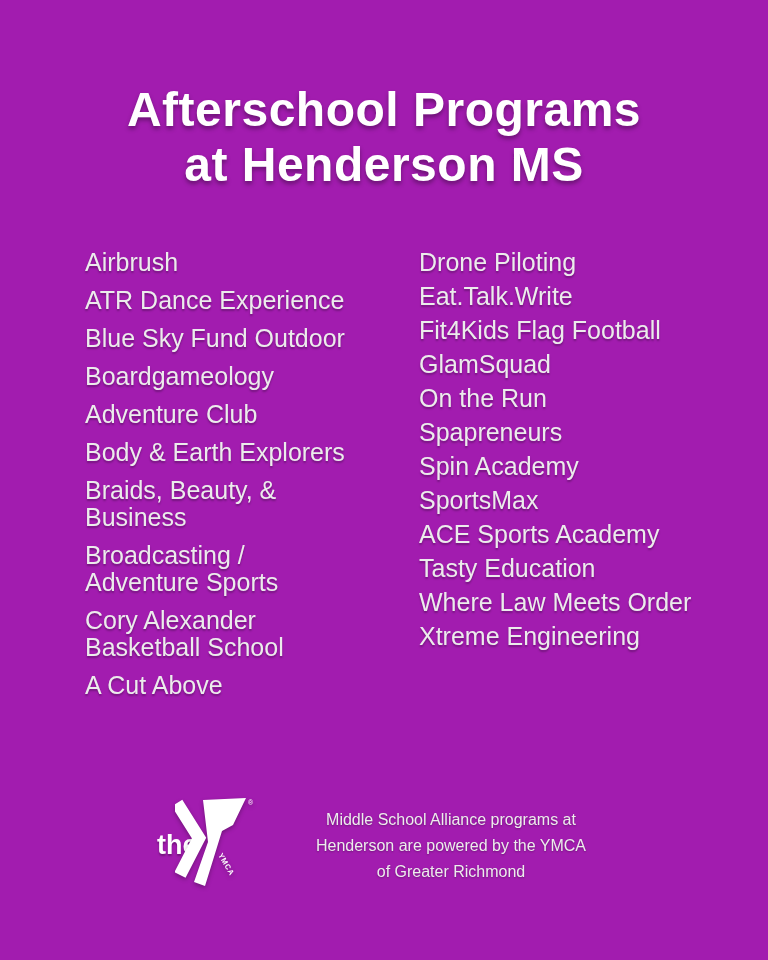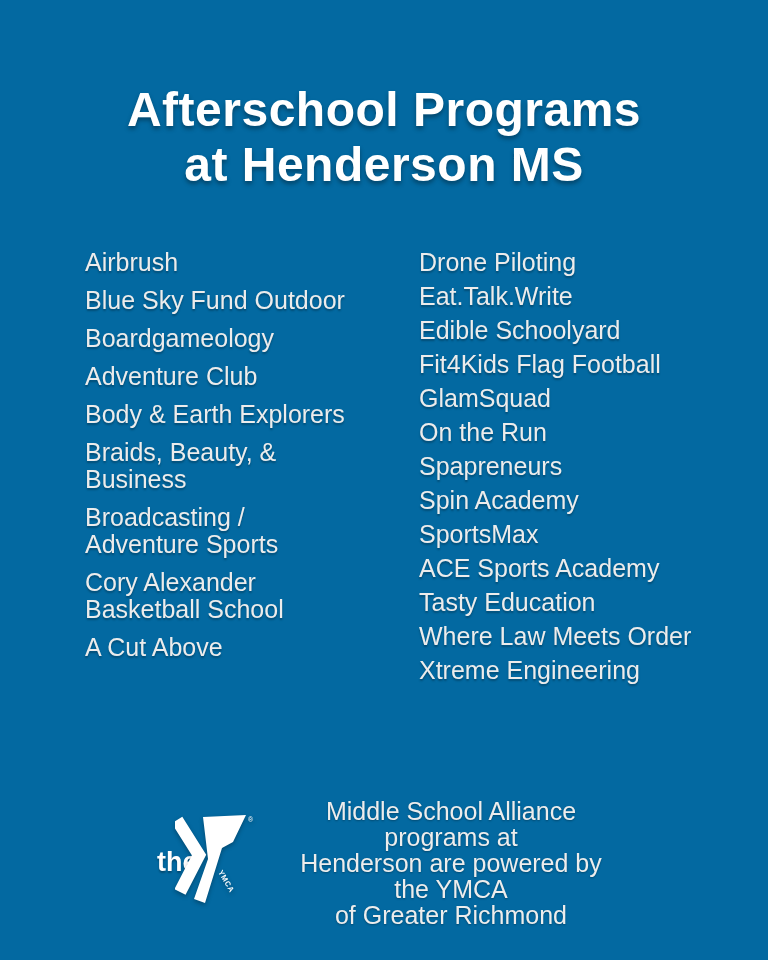--- a/index.html
+++ b/index.html
@@ -70,54 +70,54 @@
   }
   .y-mark {
     position: absolute;
     left: 26px; top: 0;
     filter: drop-shadow(0 2px 2px rgba(0,0,0,0.3));
   }
   .caption {
     width: 336px;
     text-align: center;
     color: #ededed;
-    font-size: 25px;
+    font-size: 16px;
     line-height: 26px;
     text-shadow: 0 1px 2px rgba(0,0,0,0.3);
   }
 </style>
 </head>
 <body style="background: rgb(26, 68, 115);">
 
-<div class="poster" style="background: #0369a1;">
+<div class="poster" style="background: #a21caf;">
 
   <header class="title">
     <div>Afterschool Programs</div>
     <div>at Henderson MS</div>
   </header>
 
   <main class="columns">
     <div class="col col-left">
         <p class="program-item">Airbrush</p>
+        <p class="program-item">ATR Dance Experience</p>
         <p class="program-item">Blue Sky Fund Outdoor</p>
         <p class="program-item">Boardgameology</p>
         <p class="program-item">Adventure Club</p>
         <p class="program-item">Body &amp; Earth Explorers</p>
         <p class="program-item">Braids, Beauty, &amp;
 Business</p>
         <p class="program-item">Broadcasting /
 Adventure Sports</p>
         <p class="program-item">Cory Alexander
 Basketball School</p>
         <p class="program-item">A Cut Above</p>
       </div>
     <div class="col col-right">
         <p class="program-item">Drone Piloting</p>
         <p class="program-item">Eat.Talk.Write</p>
-        <p class="program-item">Edible Schoolyard</p>
         <p class="program-item">Fit4Kids Flag Football</p>
         <p class="program-item">GlamSquad</p>
         <p class="program-item">On the Run</p>
         <p class="program-item">Spapreneurs</p>
         <p class="program-item">Spin Academy</p>
         <p class="program-item">SportsMax</p>
         <p class="program-item">ACE Sports Academy</p>
         <p class="program-item">Tasty Education</p>
         <p class="program-item">Where Law Meets Order</p>
         <p class="program-item">Xtreme Engineering</p>

